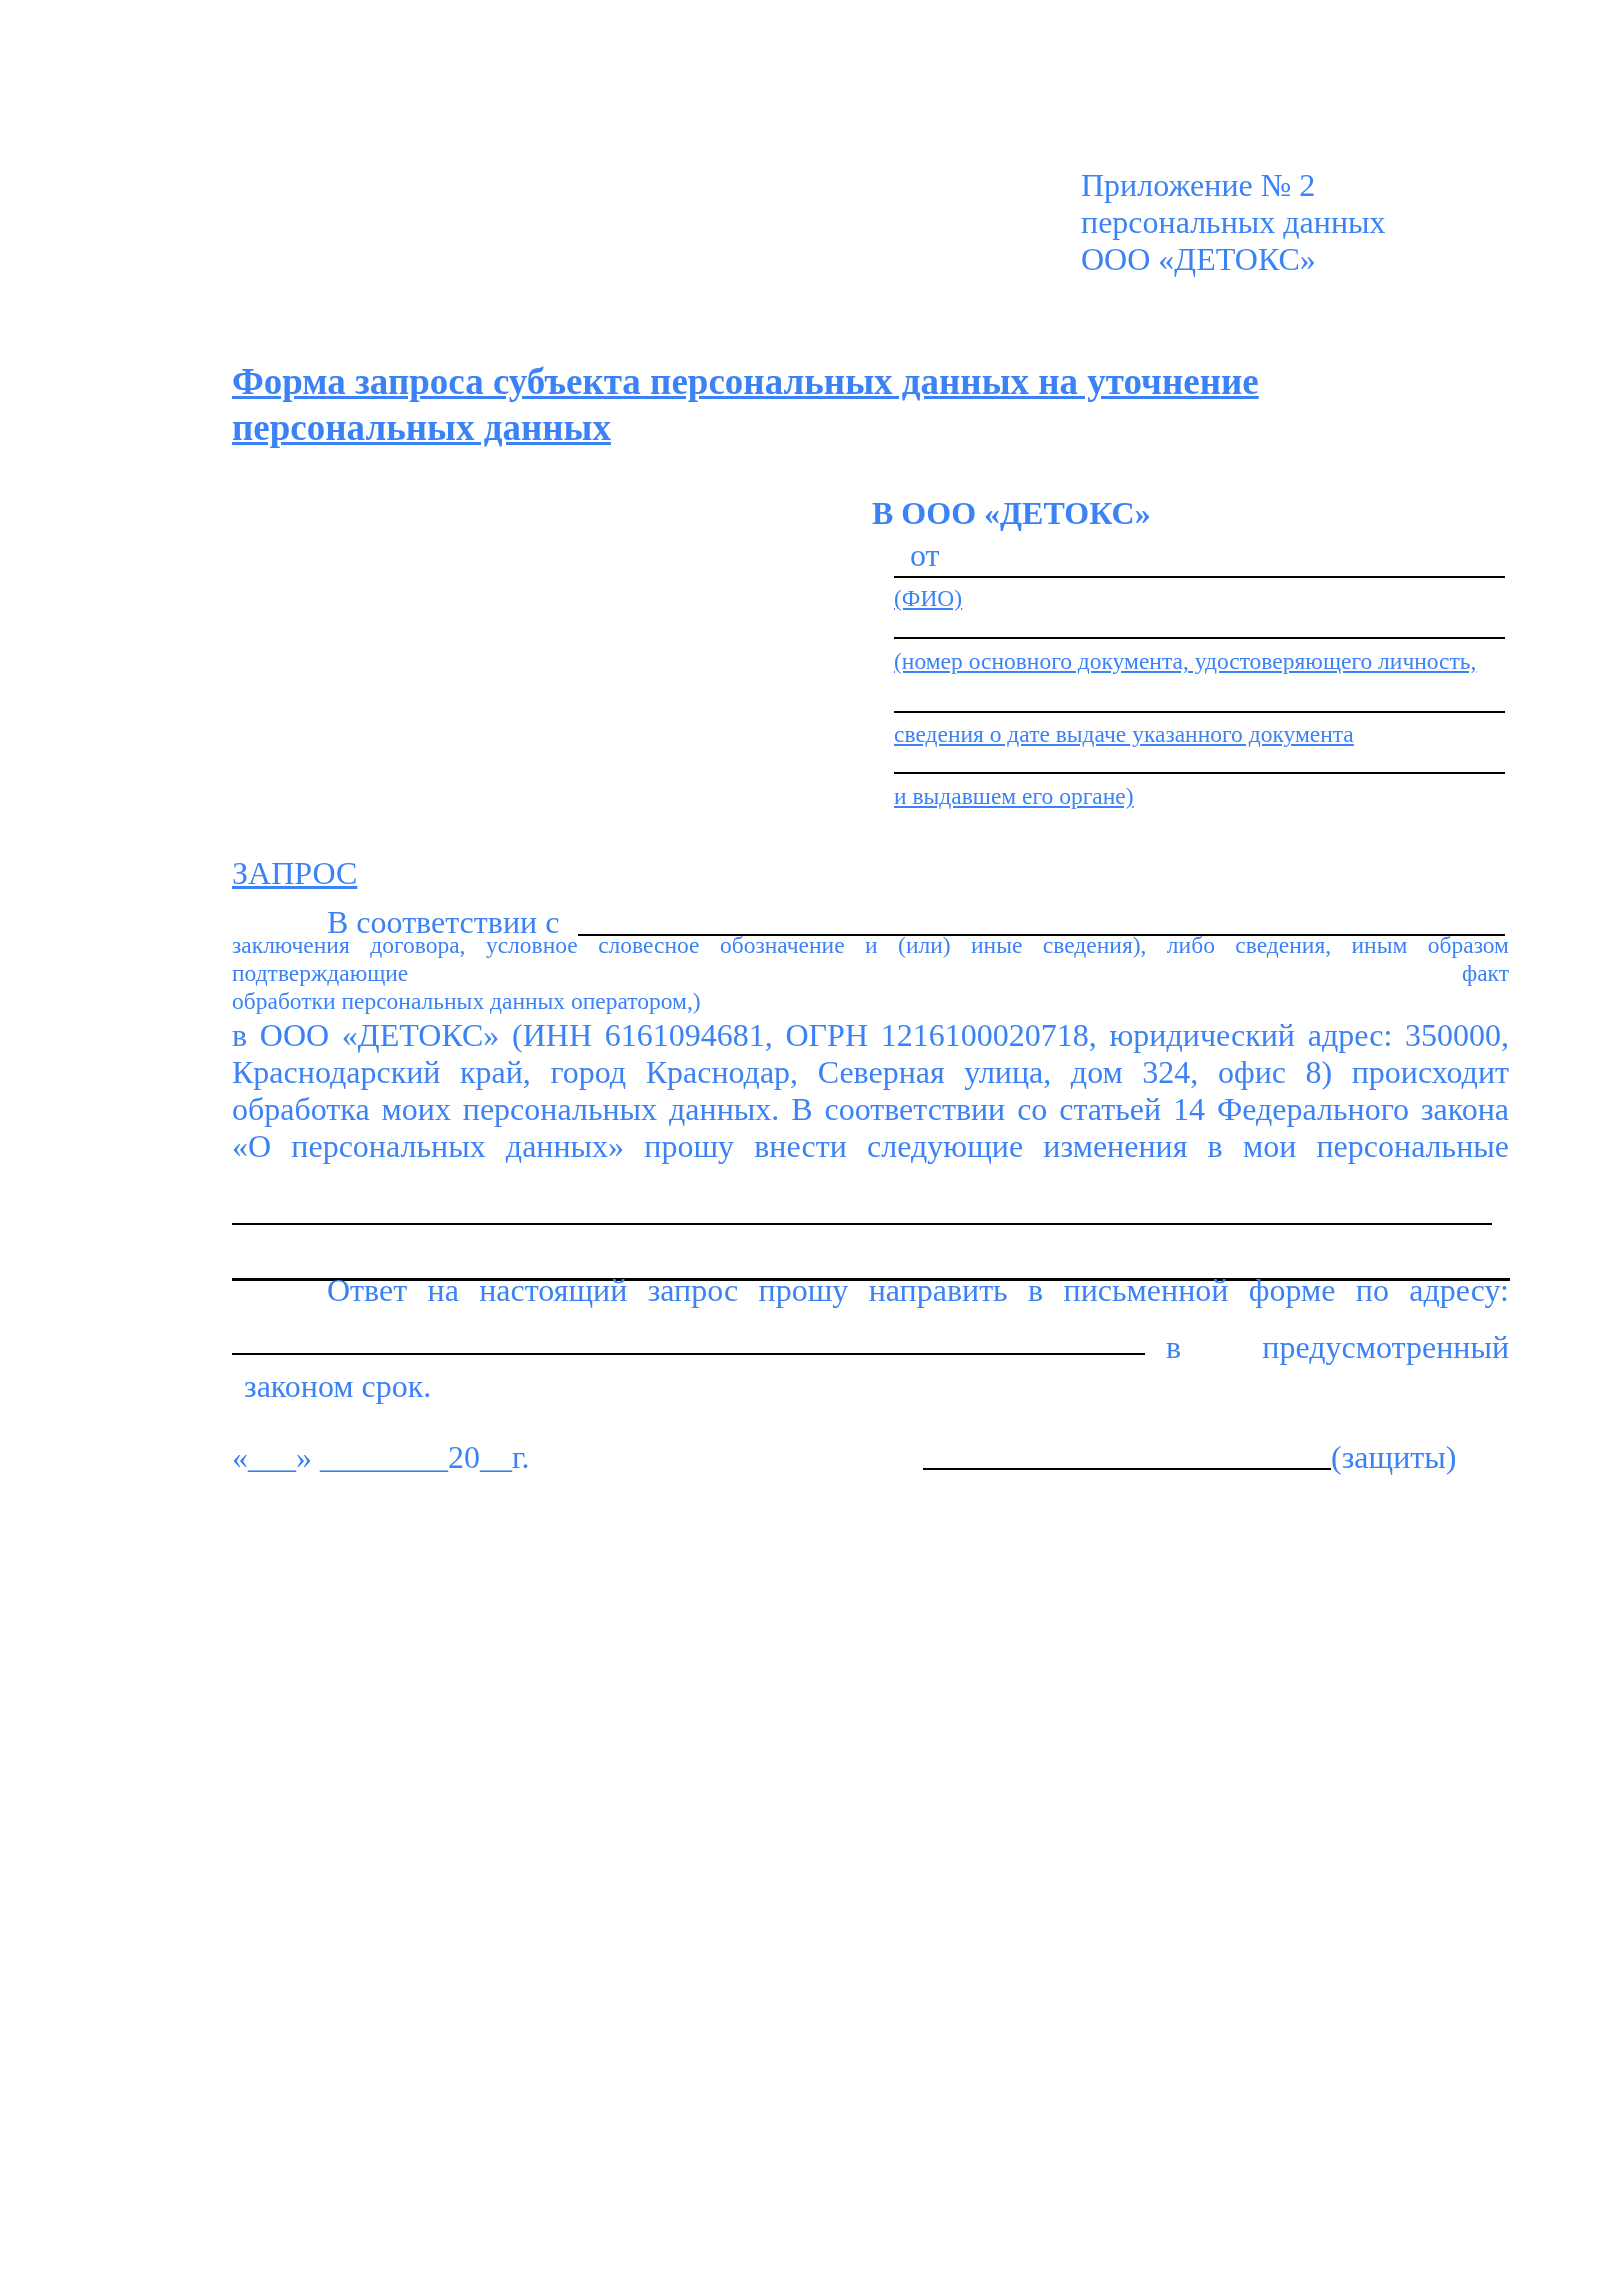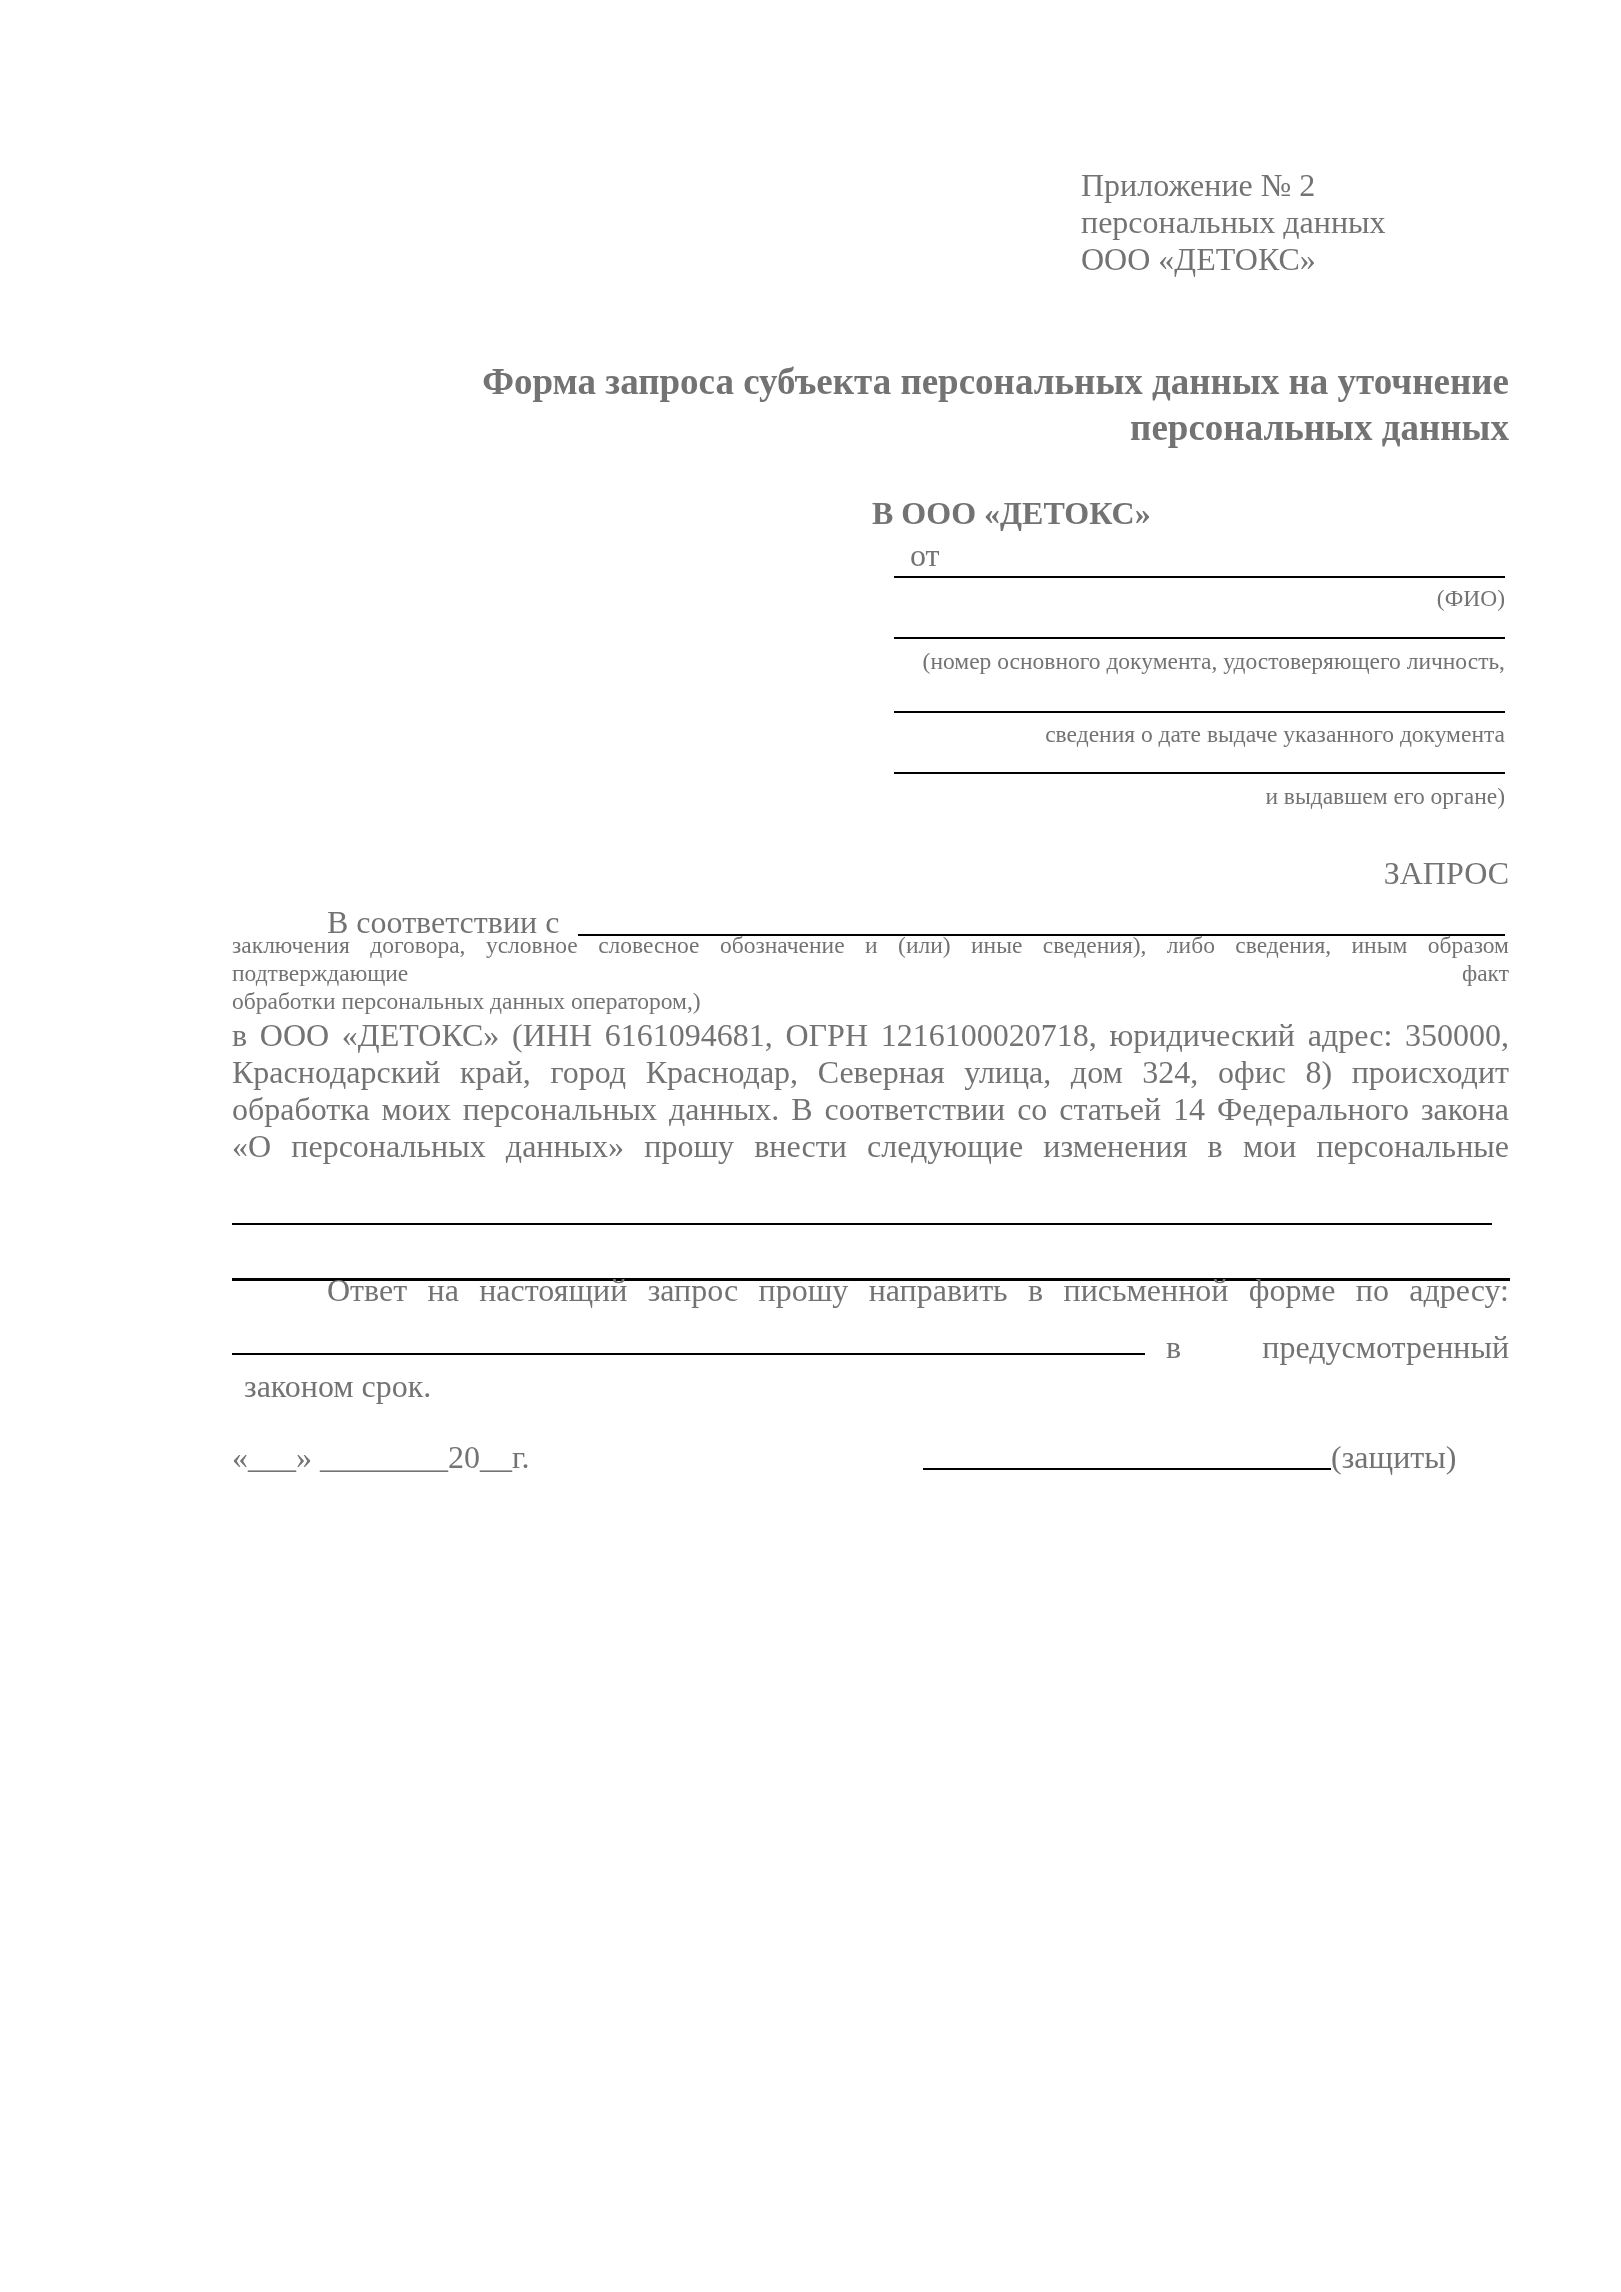--- a/index.html
+++ b/index.html
@@ -1,29 +1,29 @@
 <!DOCTYPE html>
 <html><head>
 <meta charset="utf-8">
 <style>
   html,body { margin:0; padding:0; background:#ffffff; }
   .page {
     position:relative;
     width:1621px;
     height:2293px;
     background:#ffffff;
-    color:#737373;
+    color:#3b82f6;
     font-family:"Liberation Serif","DejaVu Serif",serif;
     overflow:hidden;
   }
   .abs { position:absolute; }
   .fs-body { font-size:32px; line-height:37px; }
   .fs-small { font-size:23.5px; line-height:28px; }
   .bold { font-weight:bold; }
-  .center { text-align:right; }
+  .center { text-align:left;text-decoration:underline; }
   .jline { text-align:justify; text-align-last:justify; }
   .firstline-indent { text-indent:95px; }
   .hline { position:absolute; height:0; border-top:2.9px solid #000; }
   .hline-thick { border-top-width:3.9px; }
 </style>
 </head>
 <body>
 
 <div class="page">
 

